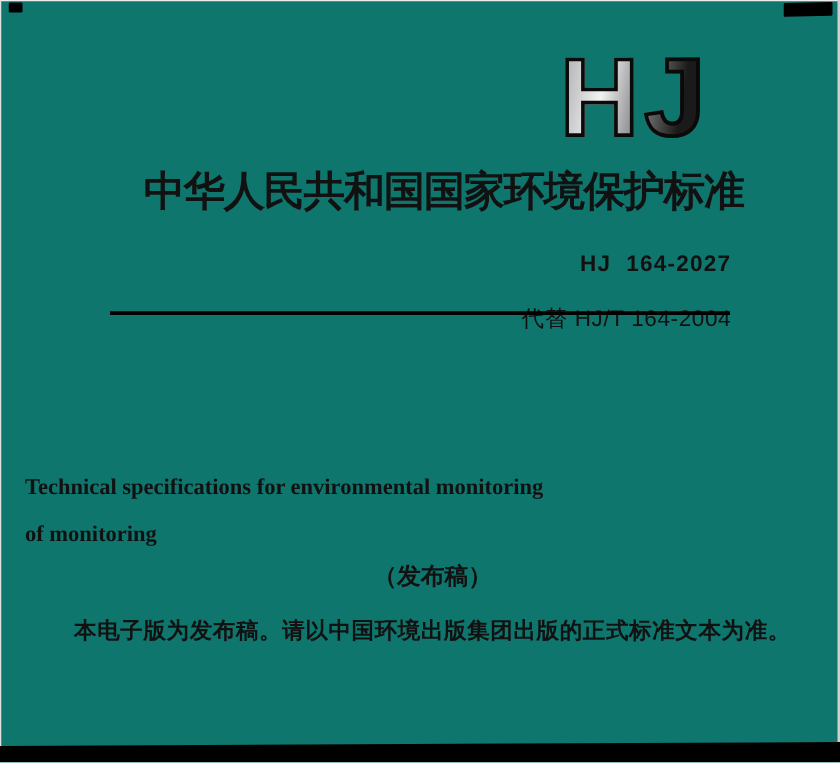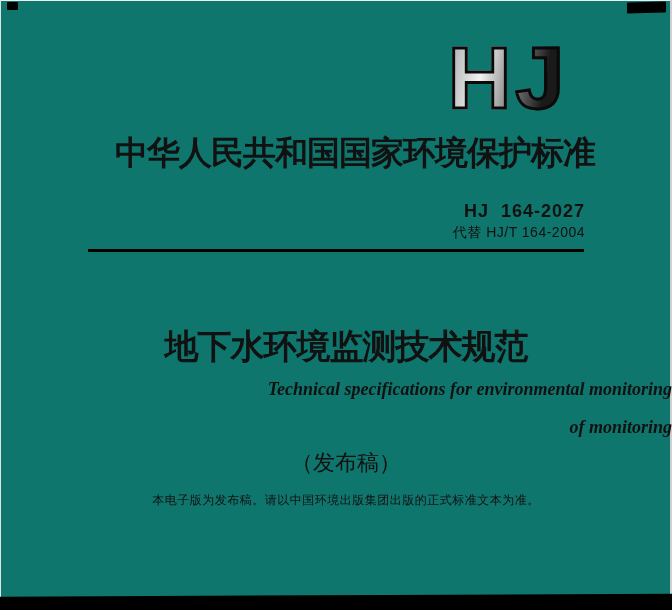--- a/index.html
+++ b/index.html
@@ -43,47 +43,48 @@
 
   .heading {
     position:absolute; left:38px; right:0; top:131px;
     text-align:center;
     font-size:33px; font-weight:bold; letter-spacing:-1px;
     white-space:nowrap;
   }
 
   .std-block { position:absolute; right:87px; top:201px; text-align:right; }
   .std-number { font-size:18px; font-weight:bold; letter-spacing:1px; word-spacing:6px; }
-  .std-replaces { margin-top:2px; font-size:14px; letter-spacing:0.5px;text-align:right; }
+  .std-replaces { margin-top:21px; font-size:18px; letter-spacing:0.5px;text-align:right; }
 
   .rule { position:absolute; left:88px; top:249px; width:496px; height:3px; background:#000; }
 
   .title-cn {
     position:absolute; left:20px; right:0; top:324px;
     text-align:center;
     font-size:34px; font-weight:bold; letter-spacing:-1px;
     white-space:nowrap;
   }
   .title-en1, .title-en2 {
     position:absolute; left:20px; right:0;
-    text-align:right;
+    text-align:left;
     font-family:"Liberation Serif", serif;
-    font-size:18px; font-weight:bold;font-style:italic;
+    font-size:18px; font-weight:bold;
   }
   .title-en1 { top:379px; }
   .title-en2 { top:417px; }
 
   .draft-label {
     position:absolute; left:20px; right:0; top:448px;
-    text-align:center; font-size:22px; font-weight:normal;
+    text-align:center; font-size:19px; font-weight:bold;
   }
   .note {
     position:absolute; left:20px; right:0; top:492px;
-    text-align:center; font-size:12px; letter-spacing:0.5px;
+    text-align:center; font-size:18px; letter-spacing:0.5px;
     white-space:nowrap;
+    font-weight:bold;
   }
 </style>
 </head>
 <body>
 
 <div class="page">
 
   <div class="edge-top"></div>
   <div class="edge-left"></div>
   <div class="edge-right"></div>
@@ -97,21 +98,20 @@
 
   <div class="heading">中华人民共和国国家环境保护标准</div>
 
   <div class="std-block">
     <div class="std-number">HJ 164-2027</div>
     <div class="std-replaces">代替 HJ/T 164-2004</div>
   </div>
 
   <div class="rule"></div>
 
-  <div class="title-cn">地下水环境监测技术规范</div>
 
   <div class="title-en1">Technical specifications for environmental monitoring</div>
   <div class="title-en2">of monitoring</div>
 
   <div class="draft-label">（发布稿）</div>
 
   <div class="note">本电子版为发布稿。请以中国环境出版集团出版的正式标准文本为准。</div>
 
   <div class="bottom-bar"></div>
 

